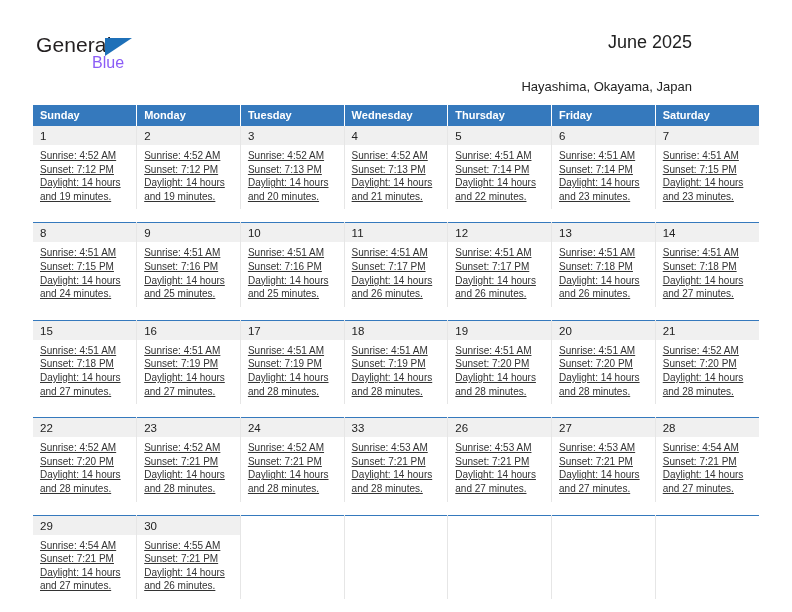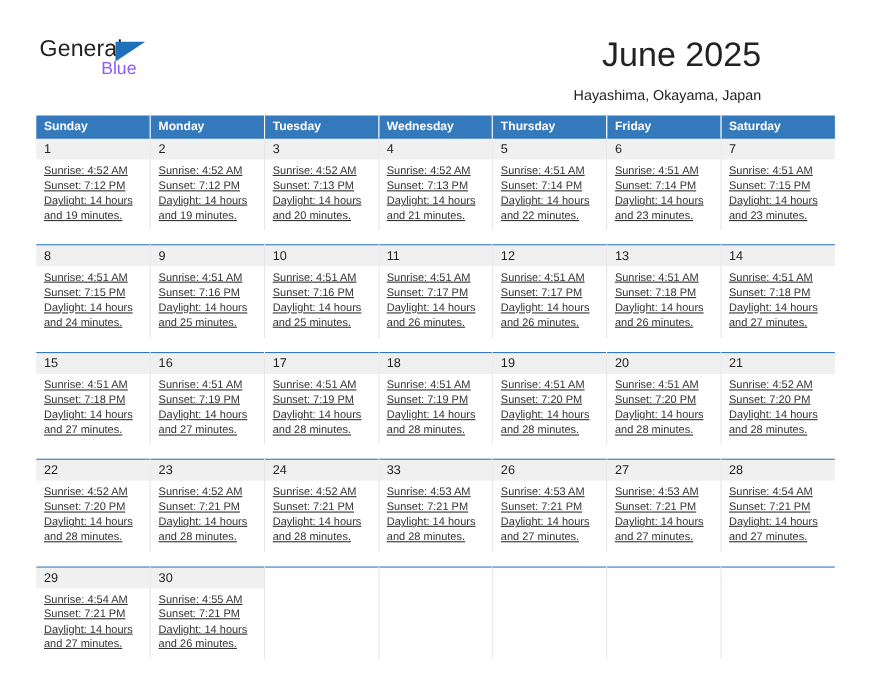--- a/index.html
+++ b/index.html
@@ -60,21 +60,21 @@
     left: 56px;
     top: 21px;
     font-size: 16px;
     color: #8b5cf6;
     font-family: "Liberation Sans", sans-serif;
   }
   .title {
     position: absolute;
     right: 36px;
     top: 32px;
-    font-size: 31px;
+    font-size: 18px;
     color: #222222;
     text-align: right;
     white-space: nowrap;
   }
   .subtitle {
     position: absolute;
     right: 36px;
     top: 79px;
     font-size: 13px;
     color: #222222;

